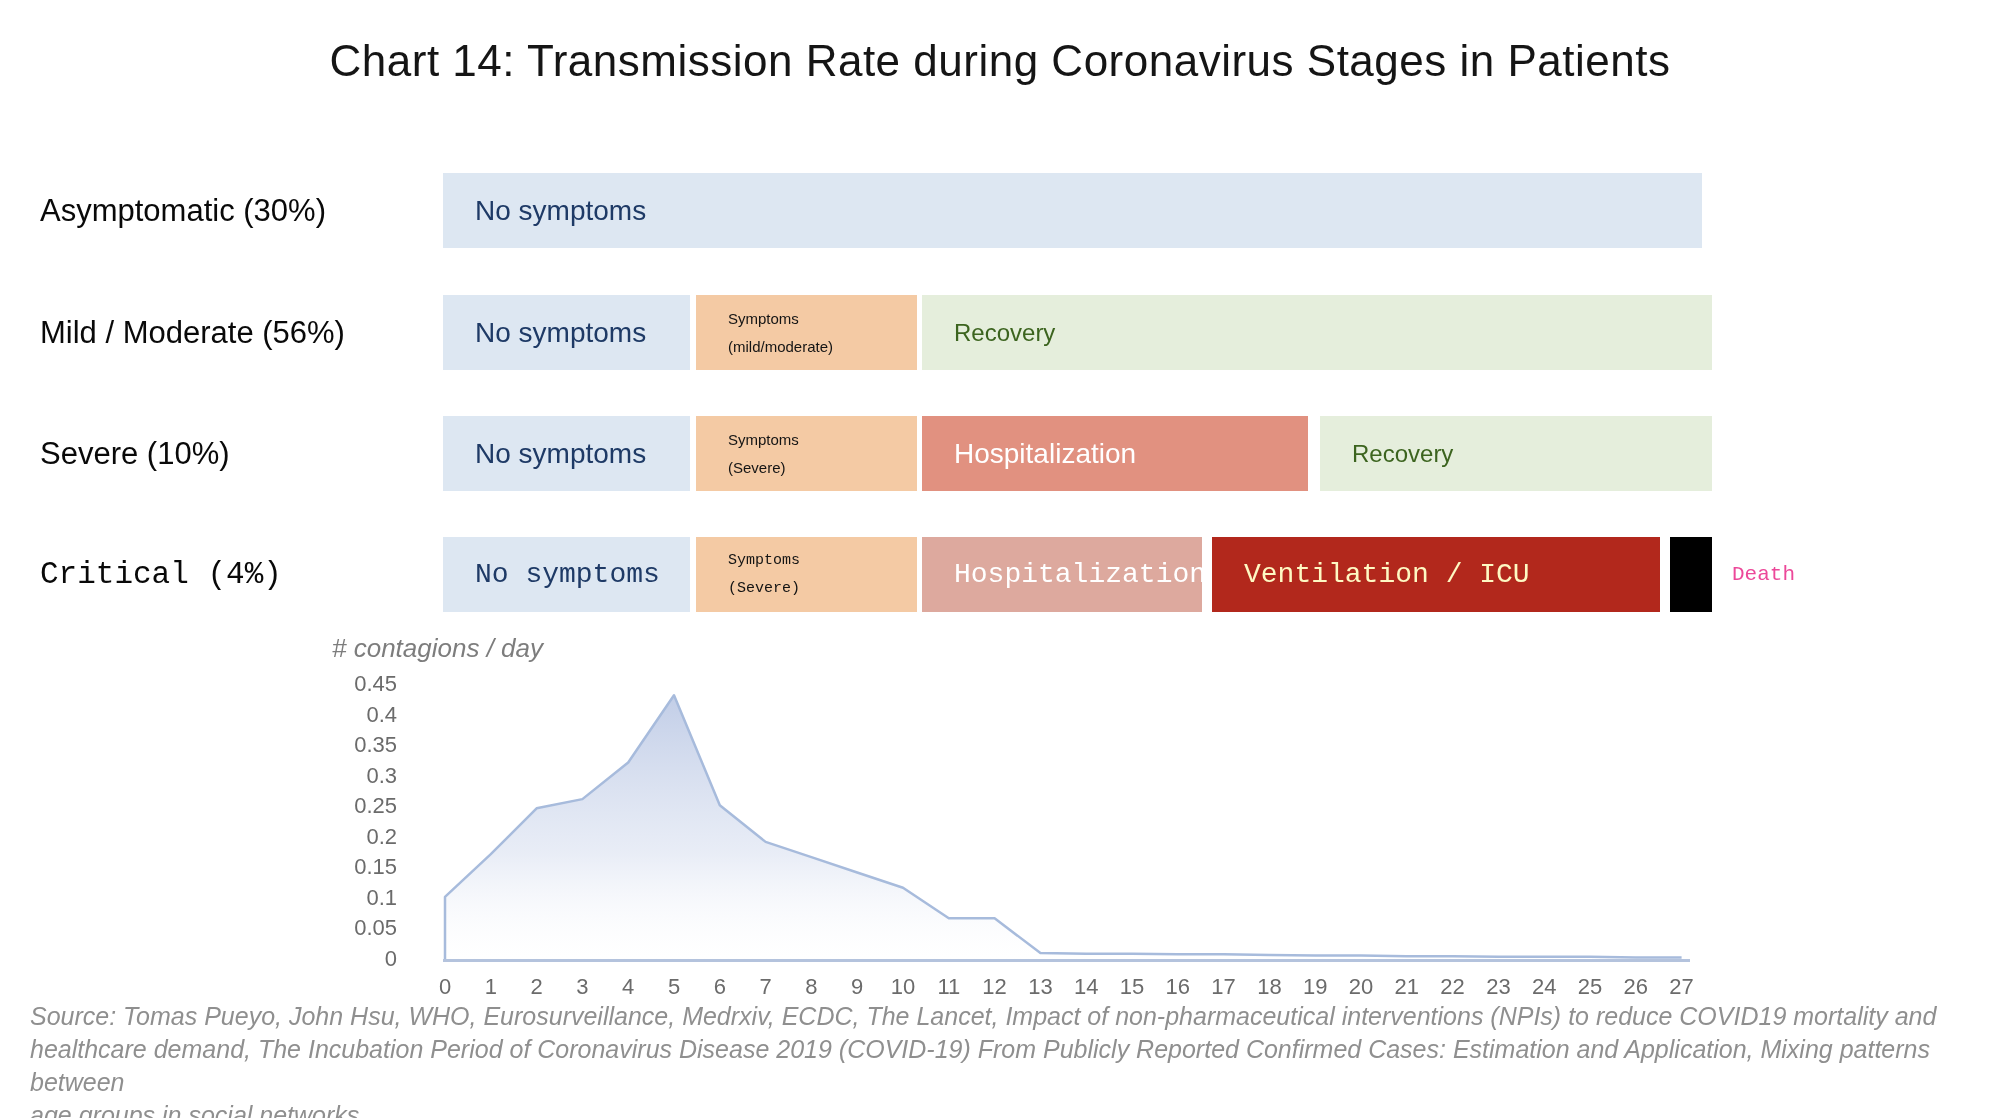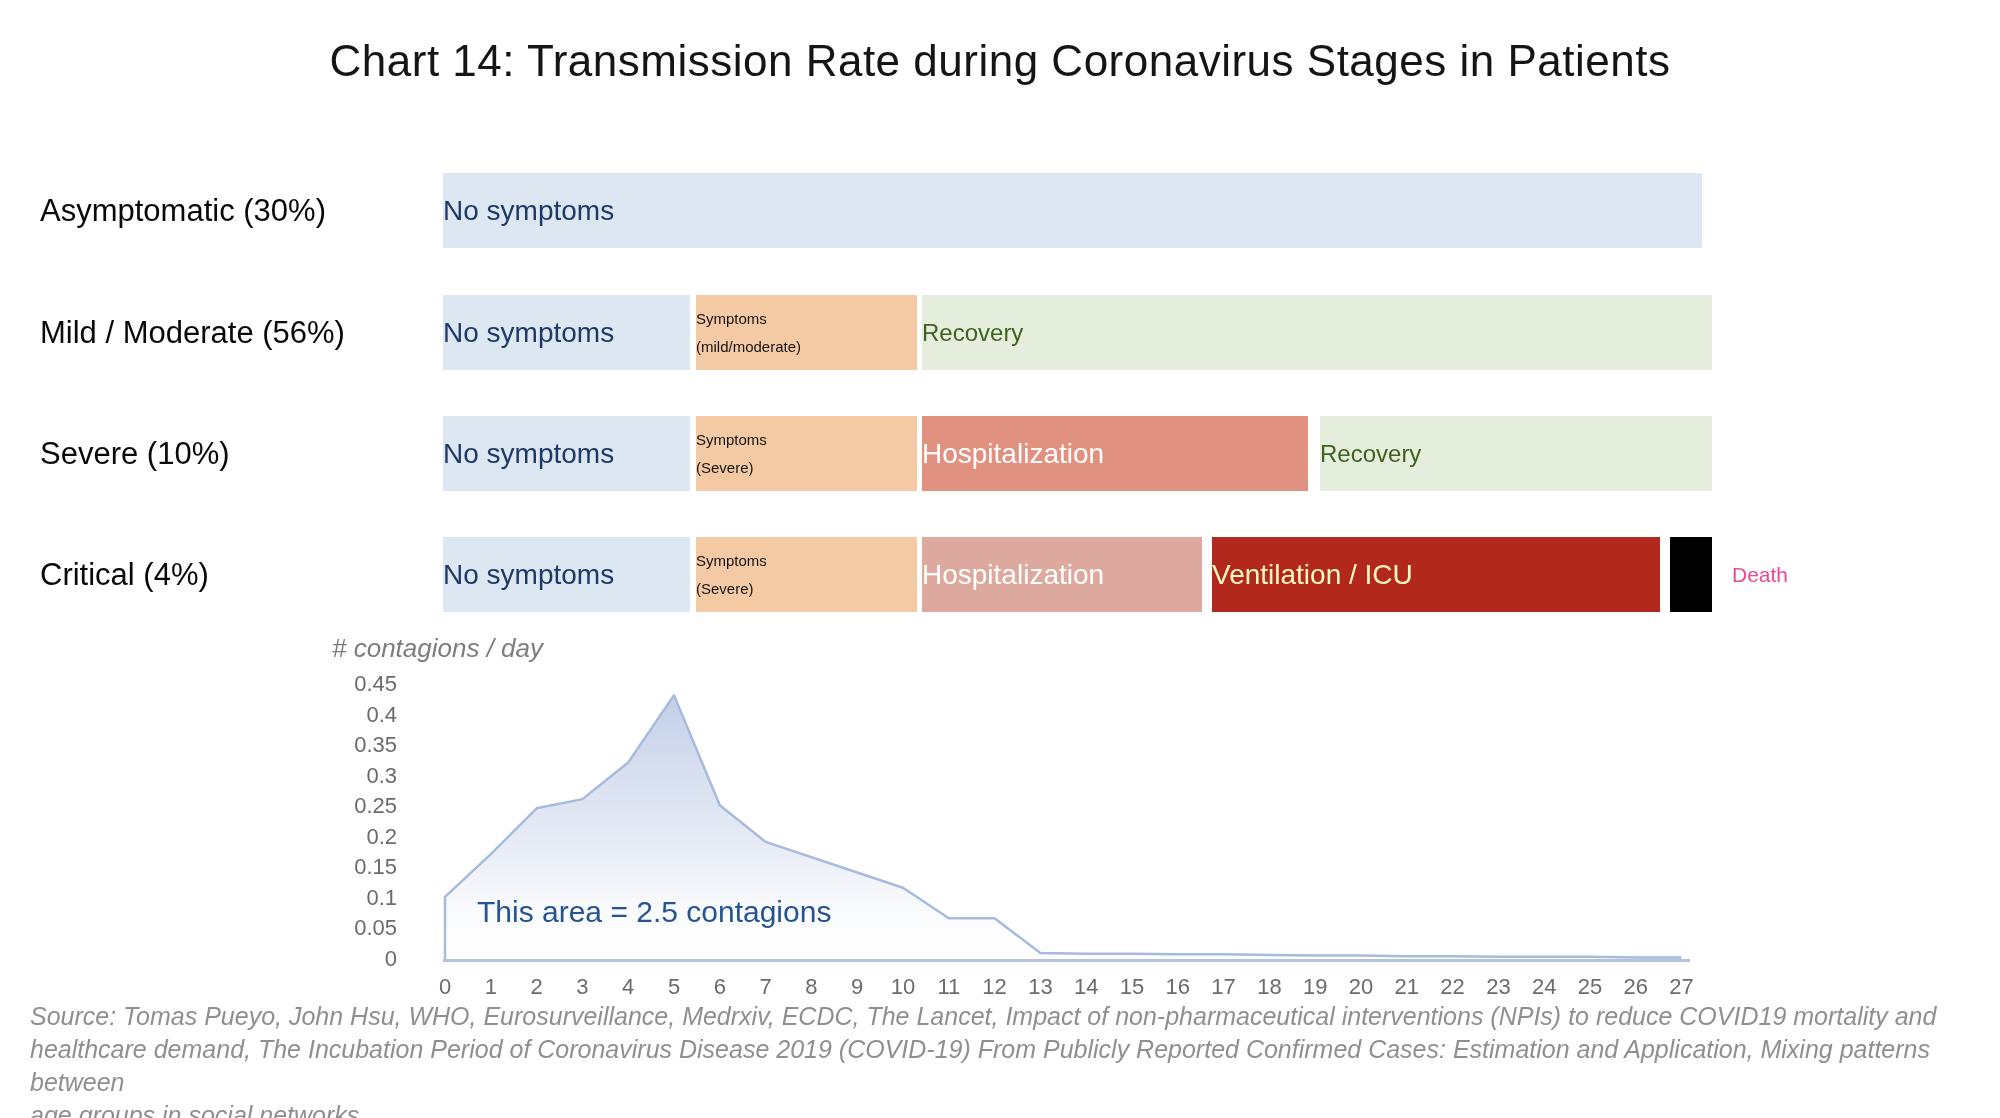--- a/index.html
+++ b/index.html
@@ -11,21 +11,21 @@
     position:absolute; top:36px; left:0; width:2000px; text-align:center;
     font-size:44px; font-weight:400; color:#151515; letter-spacing:0.5px;
   }
   .row { position:absolute; left:0; width:2000px; height:75px;margin-top:20px; }
   .row-label {
     position:absolute; left:40px; top:0; height:75px;
     display:flex; align-items:center; font-size:31px; color:#090909; white-space:nowrap;
   }
   .seg {
     position:absolute; top:0; height:75px; box-sizing:border-box;
-    display:flex; flex-direction:column; justify-content:center; padding-left:0;
+    display:flex; flex-direction:column; justify-content:center; padding-left:32px;
   }
   .seg div { white-space:nowrap; }
   .seg-no_symptoms  { font-size:28px; }
   .seg-symptoms     { font-size:15px; line-height:28px; }
   .seg-recovery     { font-size:24px; }
   .seg-hospitalization, .seg-hospitalization_light, .seg-ventilation { font-size:28px; }
   .seg-death { padding-left:0; }
   .outside-label {
     position:absolute; top:0; height:75px; display:flex; align-items:center;
     font-size:21px; color:#ec4899; white-space:nowrap;
@@ -81,21 +81,21 @@
           <div>Symptoms</div>
           <div>(Severe)</div>
         </div>
         <div class="seg seg-hospitalization" style="left: 922px; width: 386px; background: rgb(225, 145, 128); color: rgb(255, 255, 255);">
           <div>Hospitalization</div>
         </div>
         <div class="seg seg-recovery" style="left: 1320px; width: 392px; background: rgb(229, 238, 220); color: rgb(60, 100, 31);">
           <div>Recovery</div>
         </div>
       </div>
-      <div class="row" style="top: 517px;">
+      <div class="row" style="top: 517px; font-family: Liberation Mono, monospace;">
         <div class="row-label">Critical (4%)</div>
         <div class="seg seg-no_symptoms" style="left: 443px; width: 247px; background: rgb(221, 231, 242); color: rgb(30, 58, 102);">
           <div>No symptoms</div>
         </div>
         <div class="seg seg-symptoms" style="left: 696px; width: 221px; background: rgb(244, 202, 164); color: rgb(20, 20, 20);">
           <div>Symptoms</div>
           <div>(Severe)</div>
         </div>
         <div class="seg seg-hospitalization_light" style="left: 922px; width: 280px; background: rgb(221, 169, 158); color: rgb(255, 255, 255);">
           <div>Hospitalization</div>
@@ -153,20 +153,19 @@
       <text class="xtick" x="1406.8" y="994">21</text>
       <text class="xtick" x="1452.6" y="994">22</text>
       <text class="xtick" x="1498.3999999999999" y="994">23</text>
       <text class="xtick" x="1544.1999999999998" y="994">24</text>
       <text class="xtick" x="1590" y="994">25</text>
       <text class="xtick" x="1635.8" y="994">26</text>
       <text class="xtick" x="1681.6" y="994">27</text>
     </svg>
 
   <div class="chart-ylabel"># contagions / day</div>
-  <div class="chart-annotation" style="color: rgb(39, 83, 143);">This area = 2.5 contagions</div>
 
   <div class="source" style="color: rgb(143, 143, 143);">
     <div>Source: Tomas Pueyo, John Hsu, WHO, Eurosurveillance, Medrxiv, ECDC, The Lancet, Impact of non-pharmaceutical interventions (NPIs) to reduce COVID19 mortality and</div>
     <div>healthcare demand, The Incubation Period of Coronavirus Disease 2019 (COVID-19) From Publicly Reported Confirmed Cases: Estimation and Application, Mixing patterns between</div>
     <div>age groups in social networks.</div>
   </div>
 </div>
 
 </body></html>

